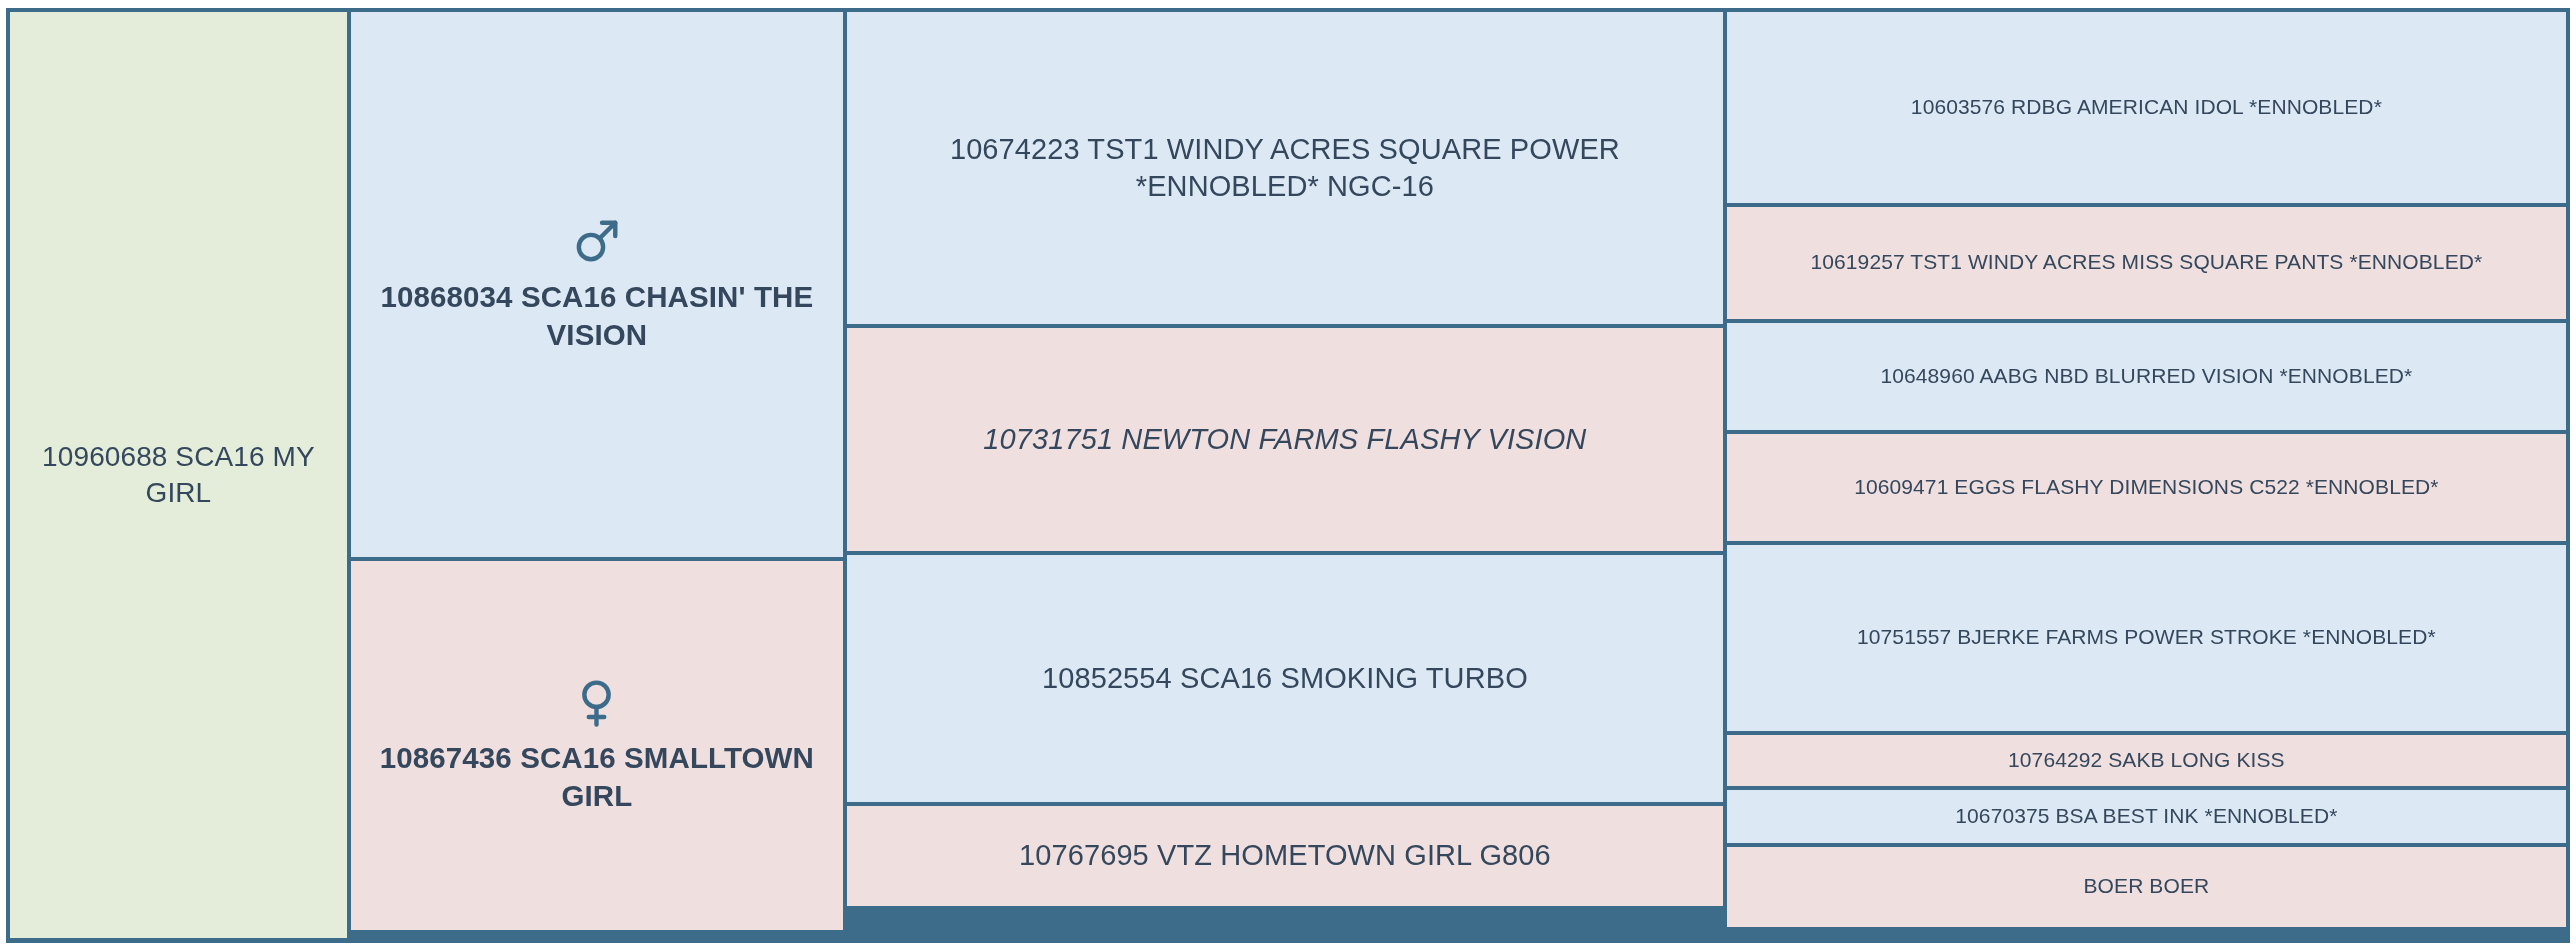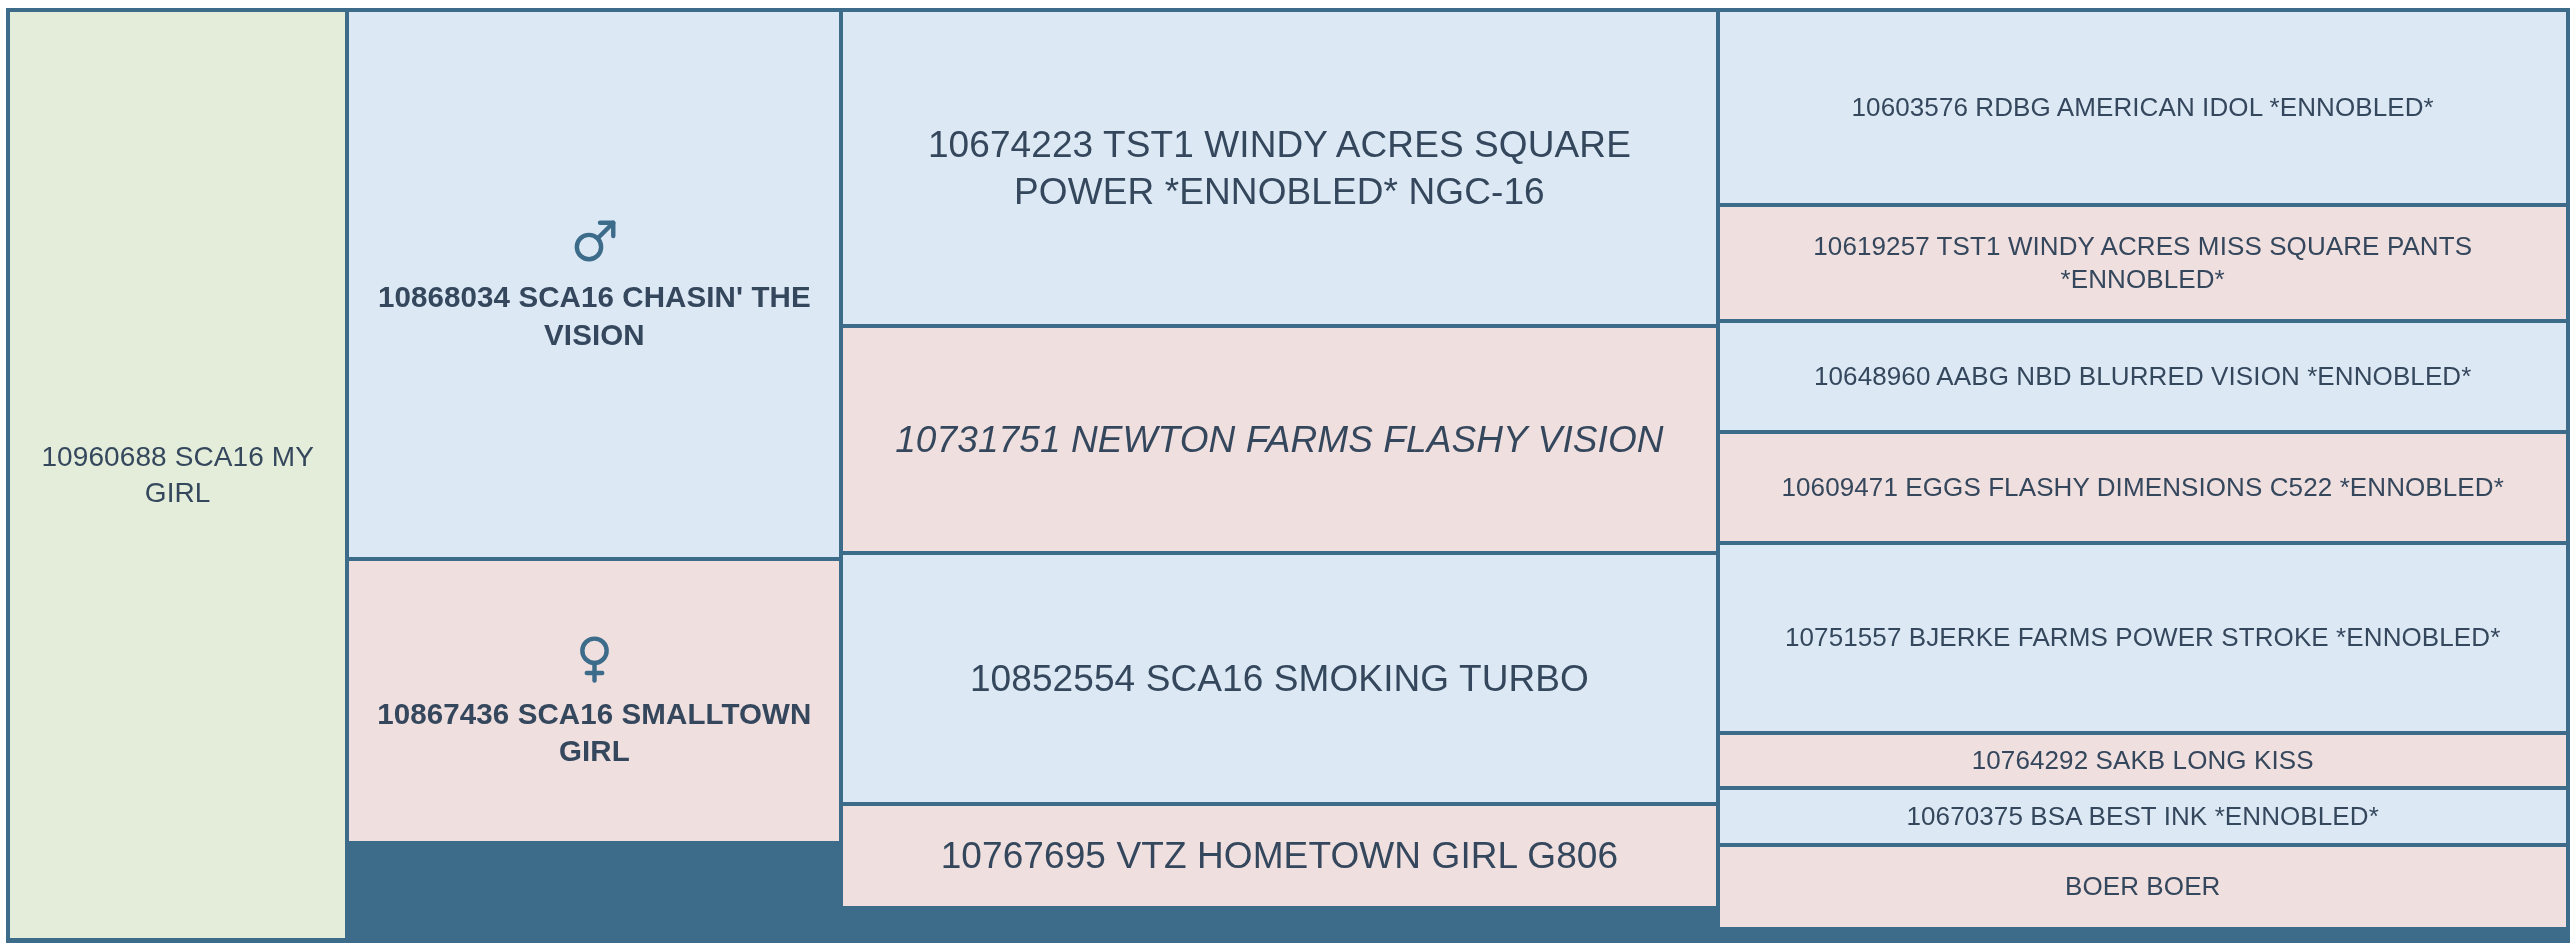--- a/index.html
+++ b/index.html
@@ -70,26 +70,26 @@
     font-weight: 400;
     letter-spacing: 0.1px;
   }
   
   .lvl-parent .cell-text {
     font-size: 29.5px;
     font-weight: 700;
     letter-spacing: 0.1px;
   }
   .lvl-grand .cell-text {
-    font-size: 37px;
+    font-size: 29px;
     font-weight: 400;
     letter-spacing: 0.1px;
   }
   .lvl-great .cell-text {
-    font-size: 26px;
+    font-size: 21px;
     font-weight: 400;
     letter-spacing: 0.1px;
   }
 
   .gender-icon {
     display: block;
     margin: 0 auto 9.8px auto;
     line-height: 0;
   }
   .gender-icon svg { display: block; }
@@ -112,21 +112,21 @@
         <span class="gender-icon">
           <svg width="53" height="53" viewBox="0 0 24 24" fill="none" stroke="#3d6c8b" stroke-width="2" stroke-linecap="round" stroke-linejoin="round">
             <circle cx="9.5" cy="14.5" r="5.5"></circle>
             <line x1="13.6" x2="20.5" y1="10.4" y2="3.5"></line>
             <polyline points="14.5,3.5 20.5,3.5 20.5,9.5"></polyline>
           </svg>
         </span>
         <span class="cell-text">10868034 SCA16 CHASIN' THE VISION</span>
       </div>
 
-      <div class="ped-cell bg-pink lvl-parent" style="height:284px;">
+      <div class="ped-cell bg-pink lvl-parent" style="height:373px;">
         <span class="gender-icon">
           <svg width="53" height="53" viewBox="0 0 24 24" fill="none" stroke="#3d6c8b" stroke-width="2" stroke-linecap="round" stroke-linejoin="round">
             <circle cx="12" cy="8.5" r="5.5"></circle>
             <line x1="12" x2="12" y1="14" y2="22"></line>
             <line x1="8.5" x2="15.5" y1="18.6" y2="18.6"></line>
           </svg>
         </span>
         <span class="cell-text">10867436 SCA16 SMALLTOWN GIRL</span>
       </div>
     </div>

